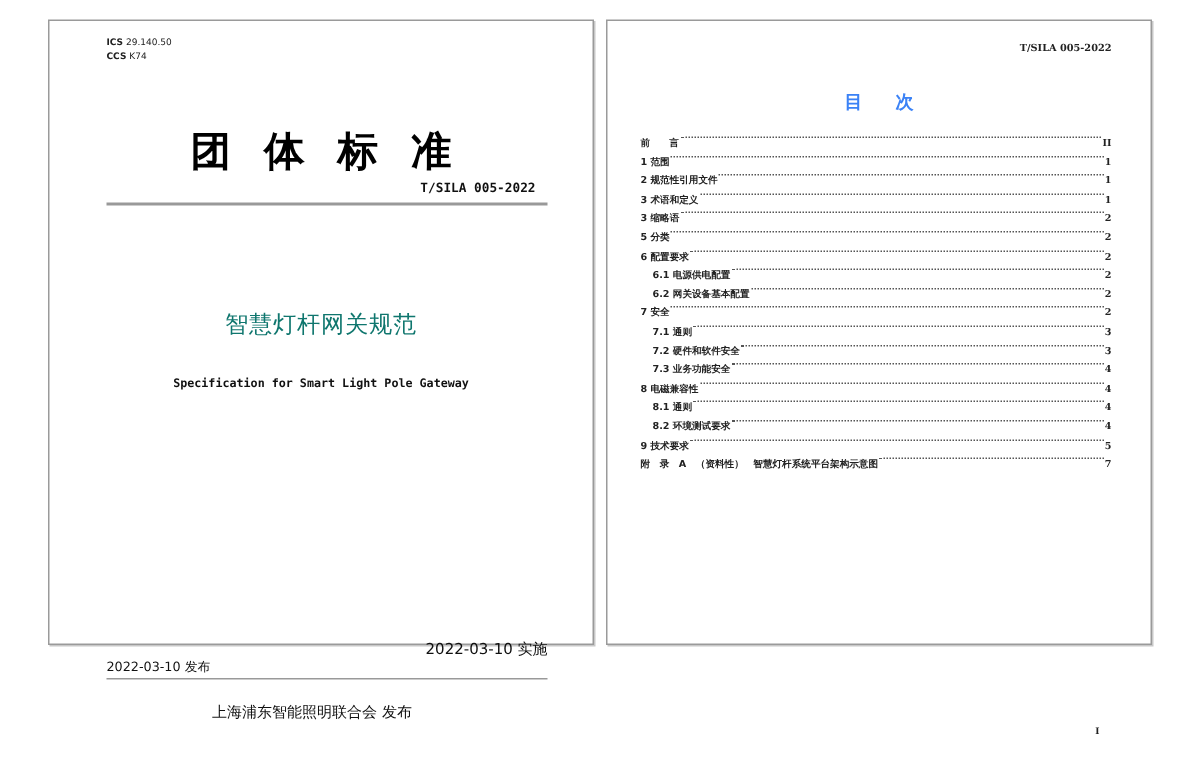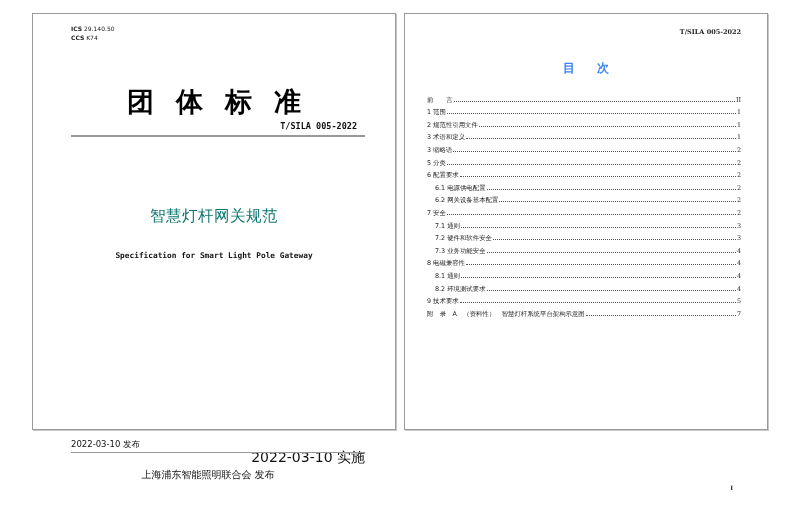--- a/index.html
+++ b/index.html
@@ -24,31 +24,31 @@
   .big-title {
     position: absolute; left: 0; right: 0; top: 72px;
     text-align: center; font-size: 27px; font-weight: bold; letter-spacing: 22px;
     padding-left: 22px; color: #000; line-height: 32px;
   }
   .std-no { position: absolute; right: 38px; top: 107px; font-size: 8.5px; font-weight: bold; color: #111; font-family: "DejaVu Sans Mono", monospace; }
   .cover-rule { position: absolute; left: 38px; right: 30px; top: 121px; height: 1.5px; background: #999; }
   .cn-title { position: absolute; left: 0; right: 0; top: 192px; text-align: center; font-size: 15.5px; color: #0f766e; letter-spacing: 0.5px; }
   .en-title { position: absolute; left: 0; right: 0; top: 237px; text-align: center; font-size: 7.8px; font-weight: bold; color: #111; font-family: "DejaVu Sans Mono", monospace; }
   .date-left { position: absolute; left: 38px; top: 425px; font-size: 8.5px; color: #111; }
-  .date-right { position: absolute; right: 30px; top: 435px; font-size: 14px; color: #111; }
+  .date-right { position: absolute; right: 30px; top: 412px; font-size: 10px; color: #111; }
   .cover-rule2 { position: absolute; left: 38px; right: 30px; top: 438px; height: 1px; background: #999; }
   .publisher { position: absolute; left: 0; right: 0; top: 454px; text-align: center; font-size: 10px; color: #111; padding-right: 12px; }
 
   
   .toc-header { position: absolute; right: 26px; top: 14px; font-size: 6.5px; font-weight: bold; font-family: "DejaVu Serif", serif; color: #222; }
   .toc-title { position: absolute; left: 0; right: 0; top: 46px; text-align: center; font-size: 12px; font-weight: bold; letter-spacing: 22px; padding-left: 22px; color: #3b82f6; }
   .toc-list { position: absolute; left: 22px; right: 26px; top: 77px; }
   .toc-row {
-    display: flex; align-items: flex-end; height: 12.6px;
-    font-size: 6.4px; font-weight: normal; color: #222; line-height: 8px;
+    display: flex; align-items: flex-start; height: 12.6px;
+    font-size: 6.4px; font-weight: bold; color: #222; line-height: 8px;
   }
   .toc-row.sub { padding-left: 8px; }
   .toc-label { white-space: nowrap; }
   .toc-leader { flex: 1; border-bottom: 1px dotted #555; margin: 0 1px 2px 1px; height: 1px; }
   .toc-page { white-space: nowrap; font-family: "DejaVu Serif", serif; font-size: 6.4px; }
   .page-footer { position: absolute; right: 34px; top: 470px; font-size: 6px; font-weight: bold; font-family: "DejaVu Serif", serif; color: #222; }
 </style>
 </head>
 <body>
 

